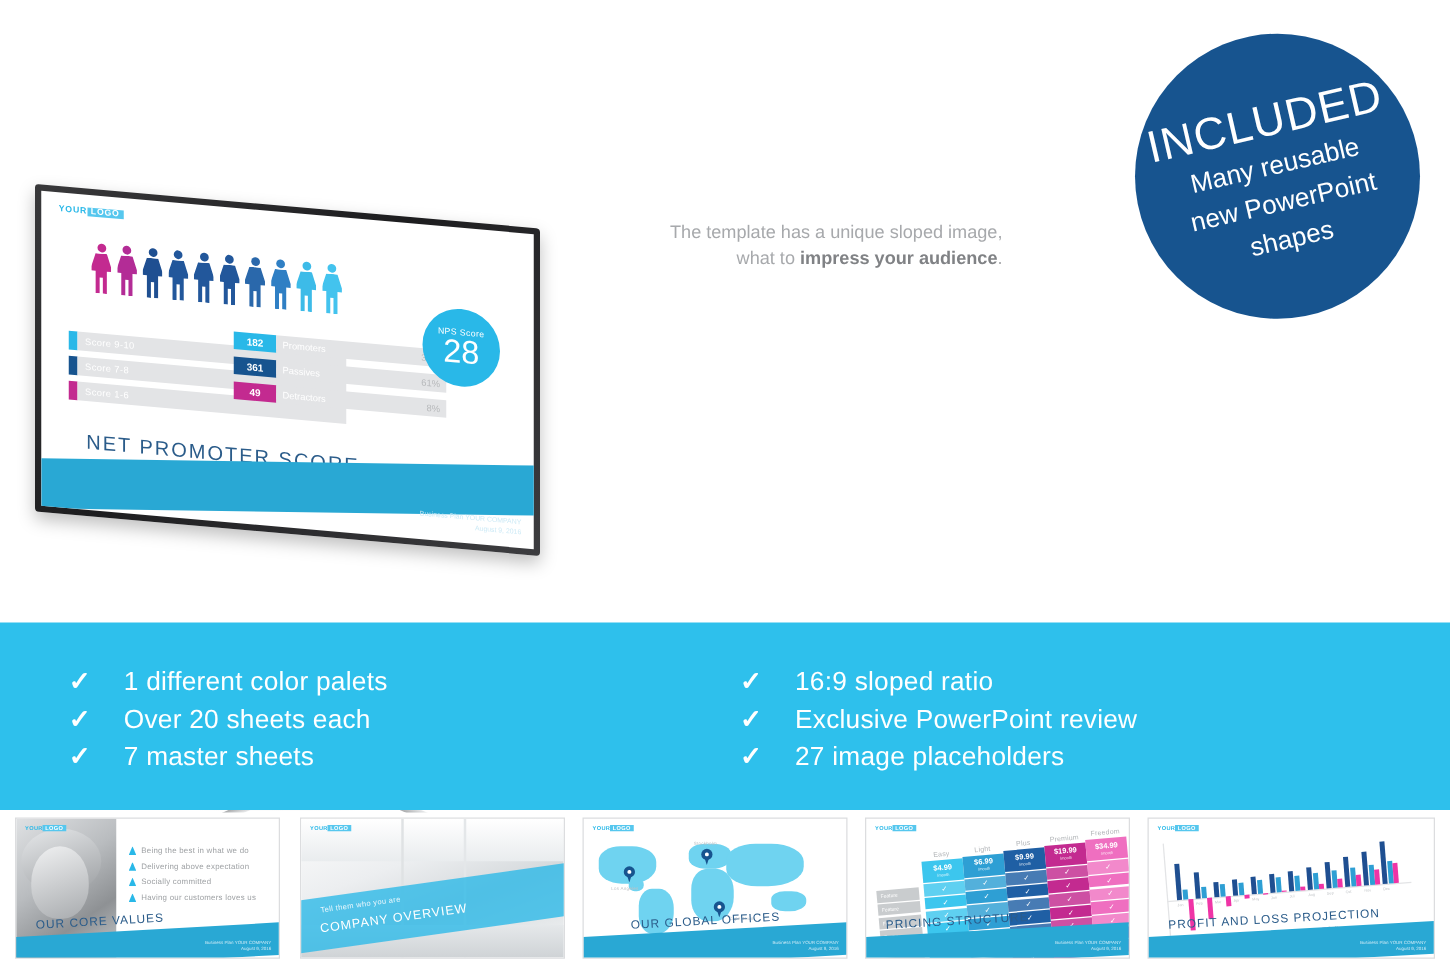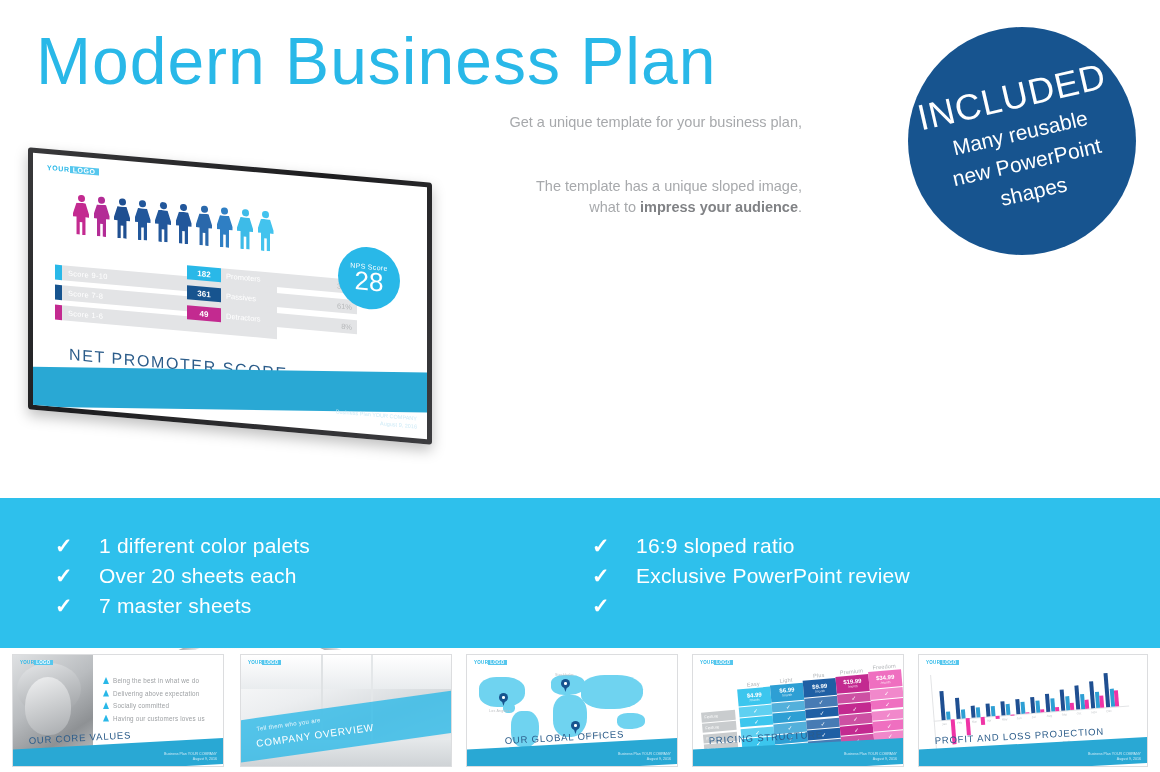--- a/index.html
+++ b/index.html
@@ -206,24 +206,23 @@
   .pl-bar{position:absolute;width:4.2px;}
   .pl-legend{position:absolute;left:78px;top:76px;display:flex;gap:6px;}
   .pl-legend span{font-size:3.4px;color:#a9acaf;display:flex;align-items:center;gap:1.5px;}
   .pl-legend i{width:3px;height:3px;display:inline-block;}
 </style>
 </head>
 <body>
 
 <div class="stage">
 
-  <div class="hero-title">Modern Business Plan</div>
 
   <div class="hero-sub">
-    <span>Get a unique template for your business plan,</span><br>
+    <br>
     <span class="p2">
       <span>The template has a unique sloped image,</span><br>
       <span>what to </span><b>impress your audience</b><span>.</span>
     </span>
   </div>
 
   <div class="badge">
     <div class="badge-inner">
       <div class="badge-included">INCLUDED</div>
       <div class="badge-sub">Many reusable</div>
@@ -370,20 +369,21 @@
         <div class="feat">
           <span class="chk">✓</span>
           <span class="txt">16:9 sloped ratio</span>
         </div>
         <div class="feat">
           <span class="chk">✓</span>
           <span class="txt">Exclusive PowerPoint review</span>
         </div>
         <div class="feat">
           <span class="chk">✓</span>
+          <span class="txt">27 image placeholders</span>
         </div>
       </div>
   </div>
 
   <div class="strip">
 
     <div class="thumb t1">
       <div class="th-inner">
         <div class="cv-photo">
           <div class="hair"></div>

